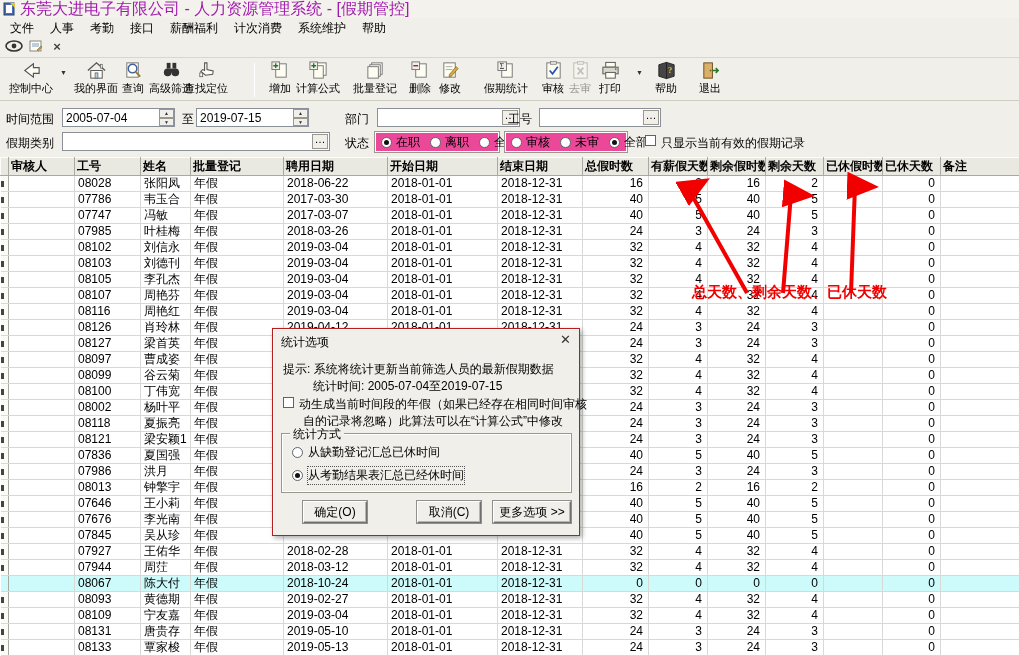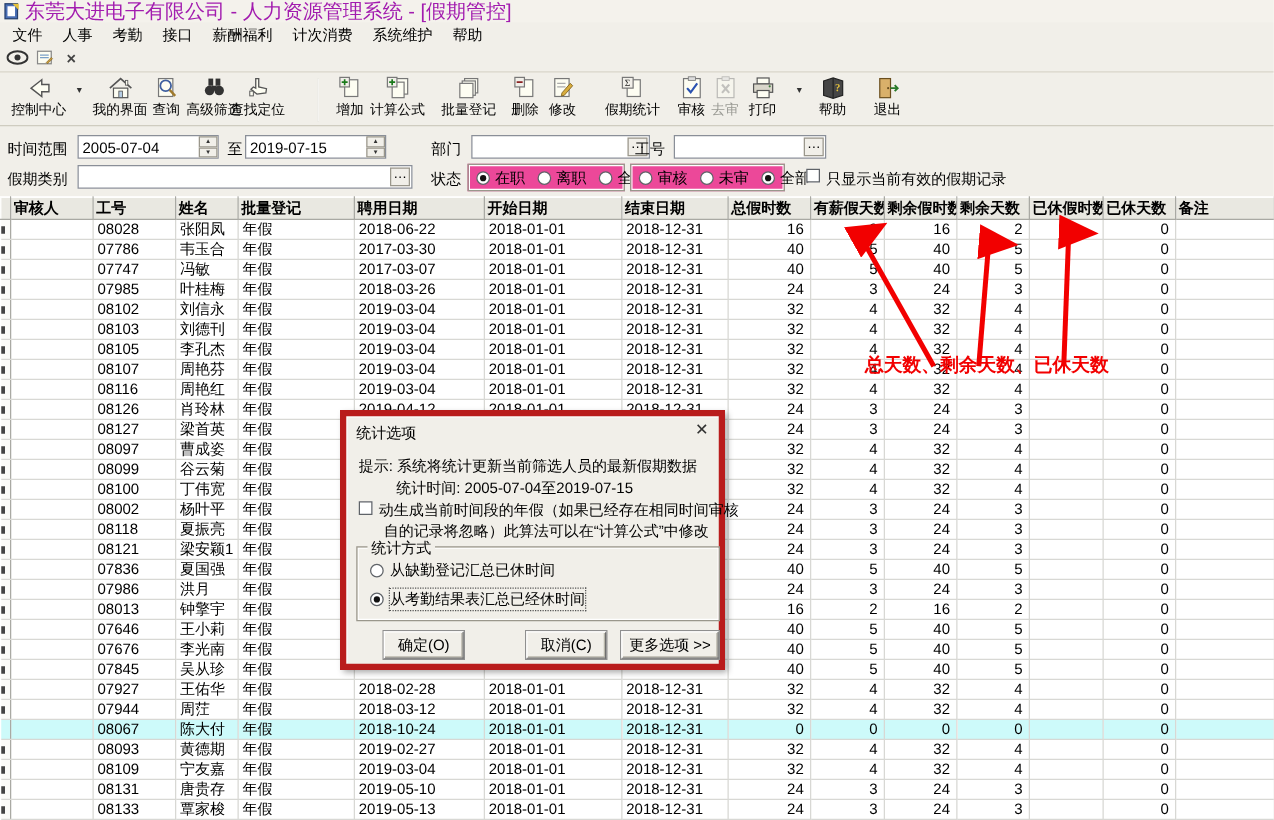--- a/index.html
+++ b/index.html
@@ -46,21 +46,21 @@
   table.grid td { height:15.5px; line-height:15px; border-right:1px solid #d8d8d4; border-bottom:1px solid #d8d8d4; padding:0 3px; white-space:nowrap; overflow:hidden; font-size:12px; background:#fff; }
   table.grid td.num { text-align:right; padding-right:5px; }
   table.grid td.ind { padding:0; border-right:1px solid #a9a9a3; background:#fbfbf8 linear-gradient(#444,#444) no-repeat 0 60%/3px 6px; }
   table.grid tr.hl td { background:#cdfafa; }
 
   
   .overlay { position:absolute; left:0; top:0; width:1019px; height:656px; pointer-events:none; z-index:5; }
   .anno-text { position:absolute; left:692px; top:283px; color:#f20000; font-size:15px; font-weight:bold; z-index:6; white-space:nowrap; }
 
   
-  .dialog { position:absolute; left:272px; top:328px; width:308px; height:208px; background:#f1efe9; border:5px solid #b91c1c; box-shadow:1px 0 0 #fff inset,0 1px 0 #fff inset,2px 2px 5px rgba(0,0,0,.35); z-index:10; }
+  .dialog { position:absolute; left:272px; top:328px; width:308px; height:208px; background:#f1efe9; border:1px solid #b91c1c; box-shadow:1px 0 0 #fff inset,0 1px 0 #fff inset,2px 2px 5px rgba(0,0,0,.35); z-index:10; }
   .dlg-title { position:absolute; left:8px; top:5px; }
   .dlg-close { position:absolute; right:8px; top:3px; font-size:13px; color:#333; cursor:default; }
   .dlg-line { position:absolute; white-space:nowrap; }
   .dlg-group { position:absolute; left:8px; top:104px; width:291px; height:60px; border:1px solid #9a978c; box-shadow:inset 0 0 0 1px #fff; }
   .dlg-group .glabel { position:absolute; left:8px; top:-8px; background:#f1efe9; padding:0 3px; }
   .dlg-radio { position:absolute; display:flex; align-items:center; gap:5px; }
   .dlg-radio .rl.focus { outline:1px dotted #555; }
   .btn { position:absolute; height:22px; background:#f1efe9; border:1px solid #6f6f6f; border-top-color:#fff; border-left-color:#fff; box-shadow:inset -1px -1px 0 #b9b6aa, 0 0 0 1px #8f8f8f; font-size:12px; text-align:center; line-height:20px; cursor:default; }
 </style>
 </head>

